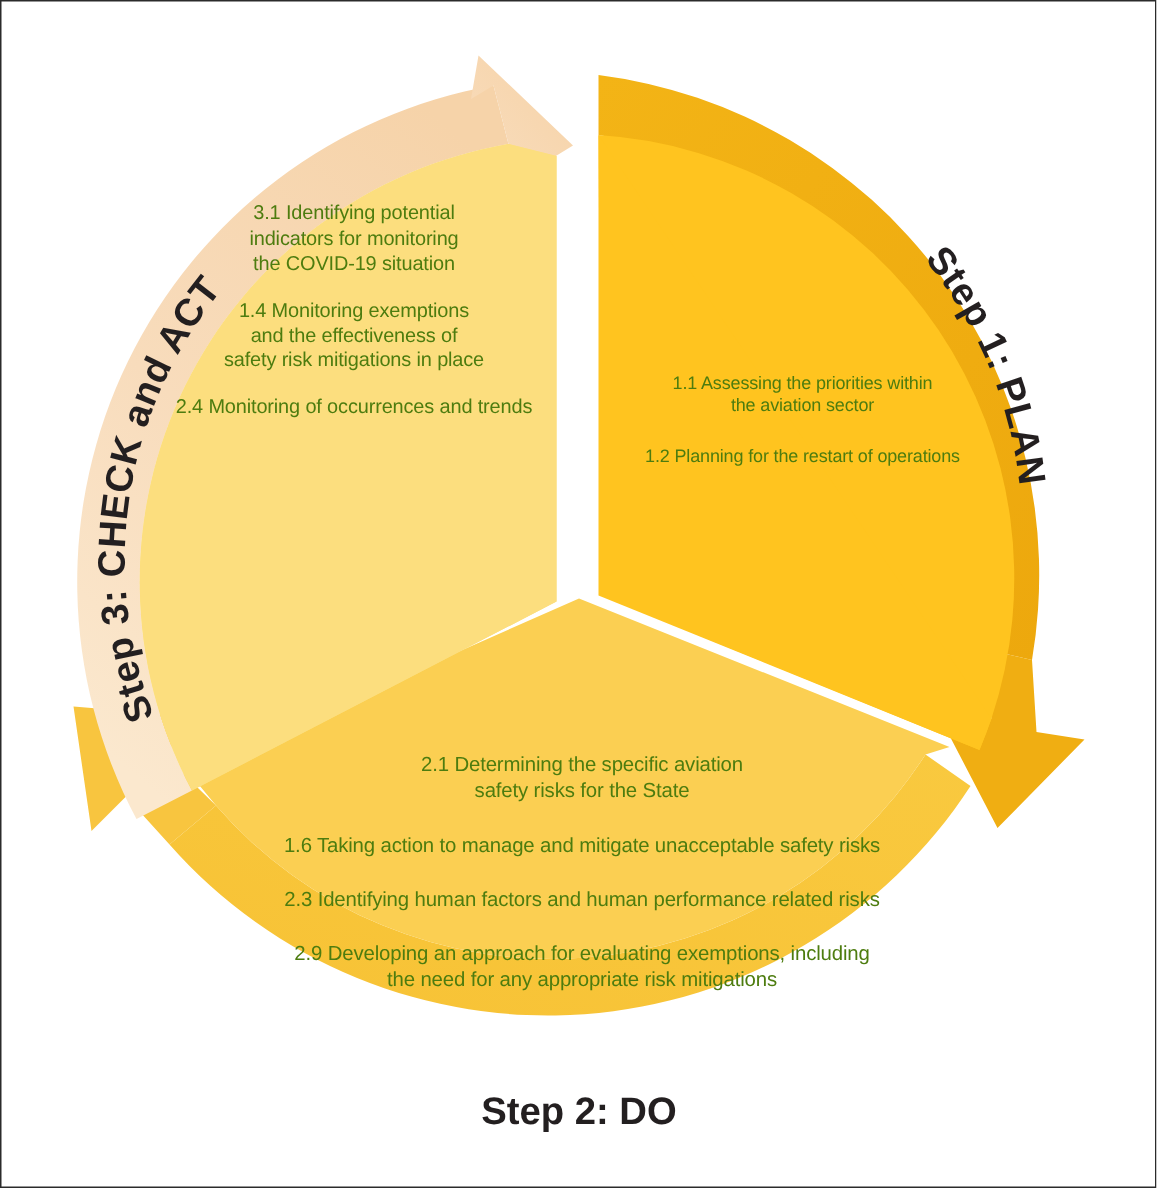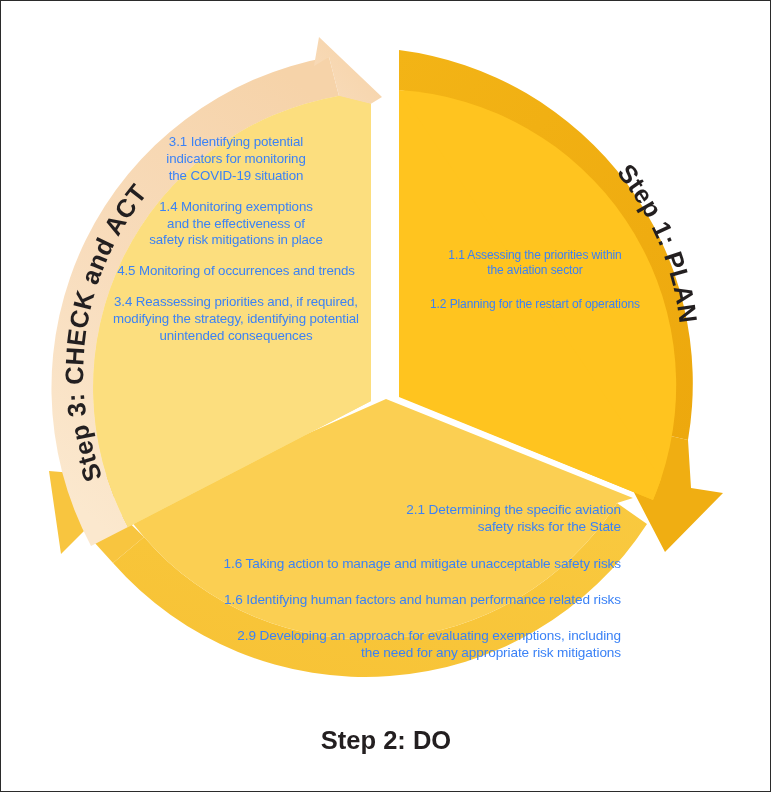--- a/index.html
+++ b/index.html
@@ -23,21 +23,21 @@
   }
   #diagram-svg {
     position: absolute;
     top: 0;
     left: 0;
     width: 771px;
     height: 792px;
   }
   .step-text-block {
     position: absolute;
-    color: #3b82f6;
+    color: #4d7c0f;
     text-align: center;
     line-height: 1.27;
     letter-spacing: -0.1px;
   }
   .item {
     margin: 0 0 13px 0;
     white-space: pre-line;
   }
   .item:last-child { margin-bottom: 0; }
 
@@ -50,21 +50,21 @@
   }
   #step1-items .item { margin-bottom: 19px; }
 
   
   #step2-items {
     left: 154px;
     top: 500px;
     width: 466px;
     font-size: 13.6px;
   }
-  #step2-items .item { margin-bottom: 19px; text-align: right; }
+  #step2-items .item { margin-bottom: 19px; }
 
   
   #step3-items {
     left: 84px;
     top: 133px;
     width: 302px;
     font-size: 13.3px;
   }
   #step3-items .item { margin-bottom: 14px; }
 
@@ -202,31 +202,28 @@
   <div class="step-text-block" id="step1-items">
     <div class="item">1.1  Assessing the priorities within
 the aviation sector</div>
     <div class="item">1.2  Planning for the restart of operations</div>
   </div>
 
   <div class="step-text-block" id="step2-items">
     <div class="item">2.1  Determining the specific aviation
 safety risks for the State</div>
     <div class="item">1.6  Taking action to manage and mitigate unacceptable safety risks</div>
-    <div class="item">1.6  Identifying human factors and human performance related risks</div>
+    <div class="item">2.3  Identifying human factors and human performance related risks</div>
     <div class="item">2.9  Developing an approach for evaluating exemptions, including
 the need for any appropriate risk mitigations</div>
   </div>
 
   <div class="step-text-block" id="step3-items">
     <div class="item">3.1 Identifying potential
 indicators for monitoring
 the COVID-19 situation</div>
     <div class="item">1.4  Monitoring exemptions
 and the effectiveness of
 safety risk mitigations in place</div>
-    <div class="item">4.5  Monitoring of occurrences and trends</div>
-    <div class="item">3.4  Reassessing priorities and, if required,
-modifying the strategy, identifying potential
-unintended consequences</div>
+    <div class="item">2.4  Monitoring of occurrences and trends</div>
   </div>
 
 </div>
 
 </body></html>

